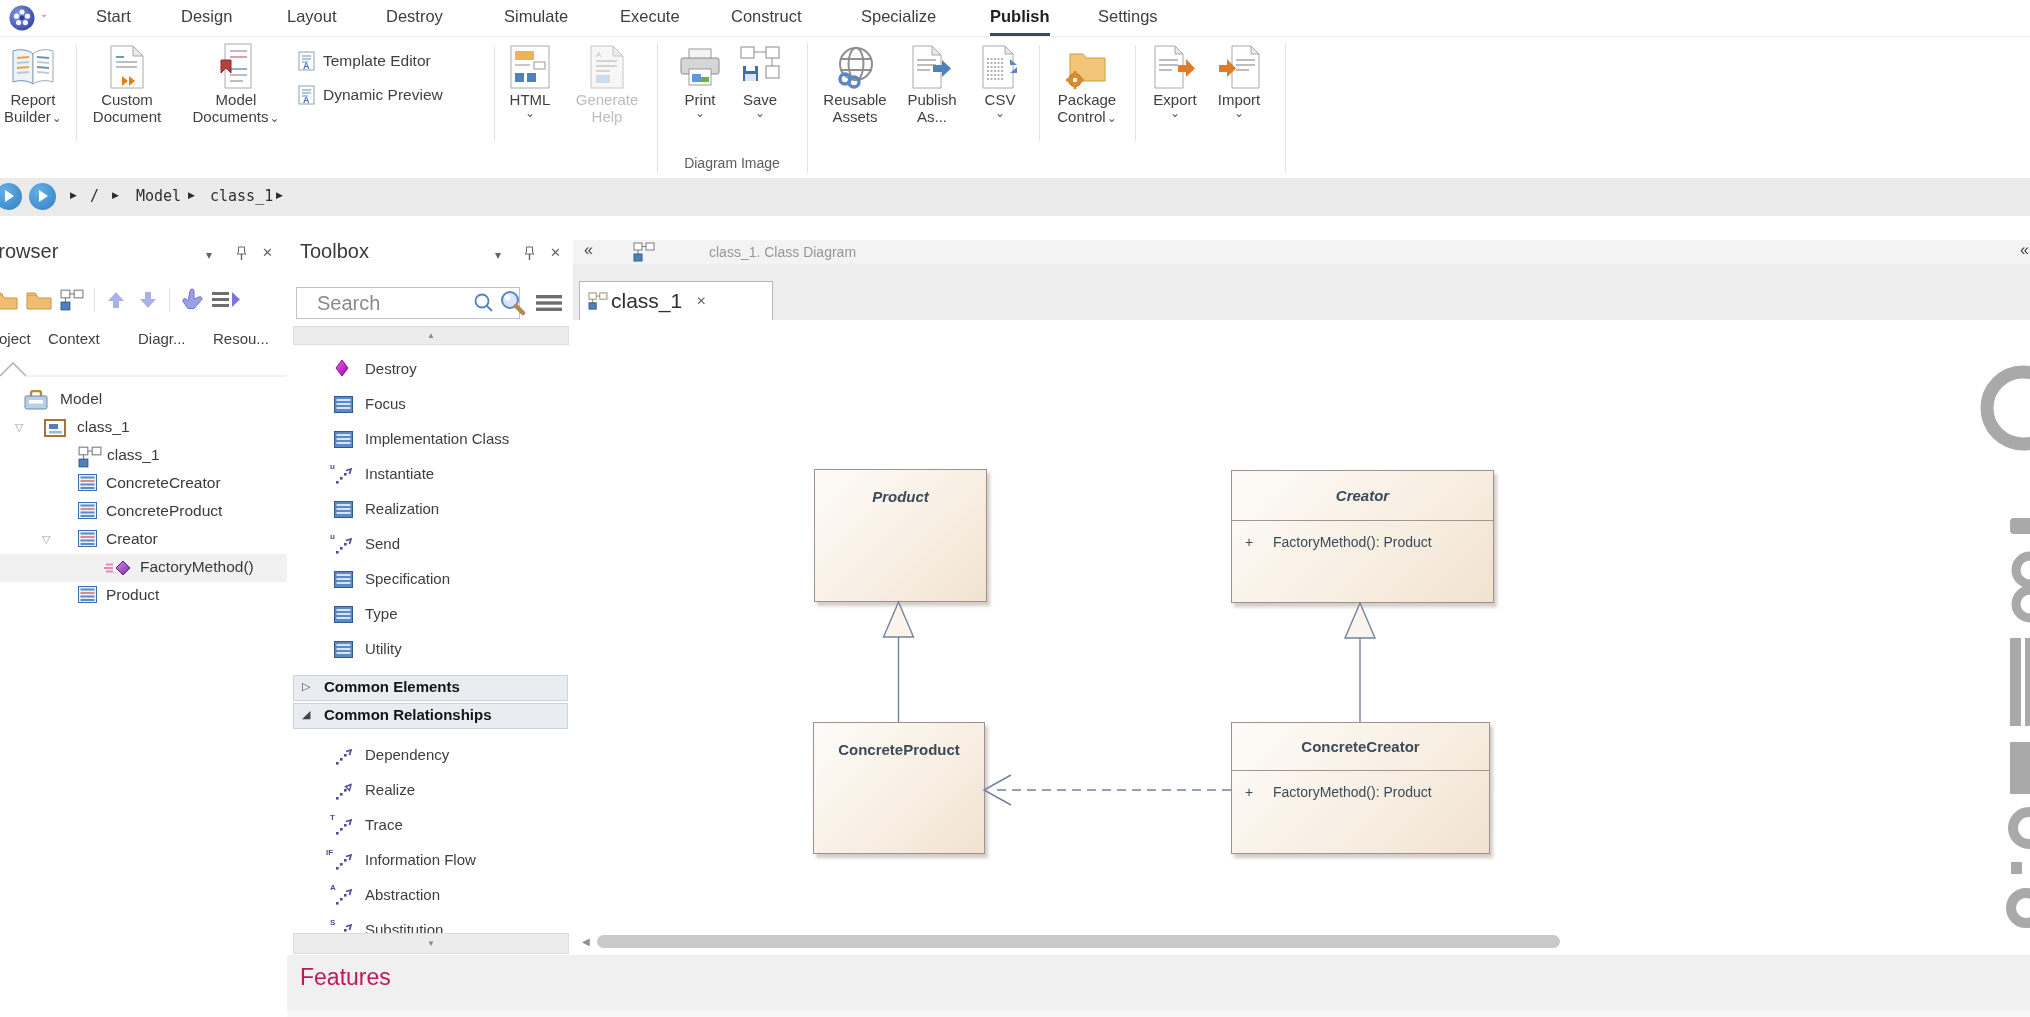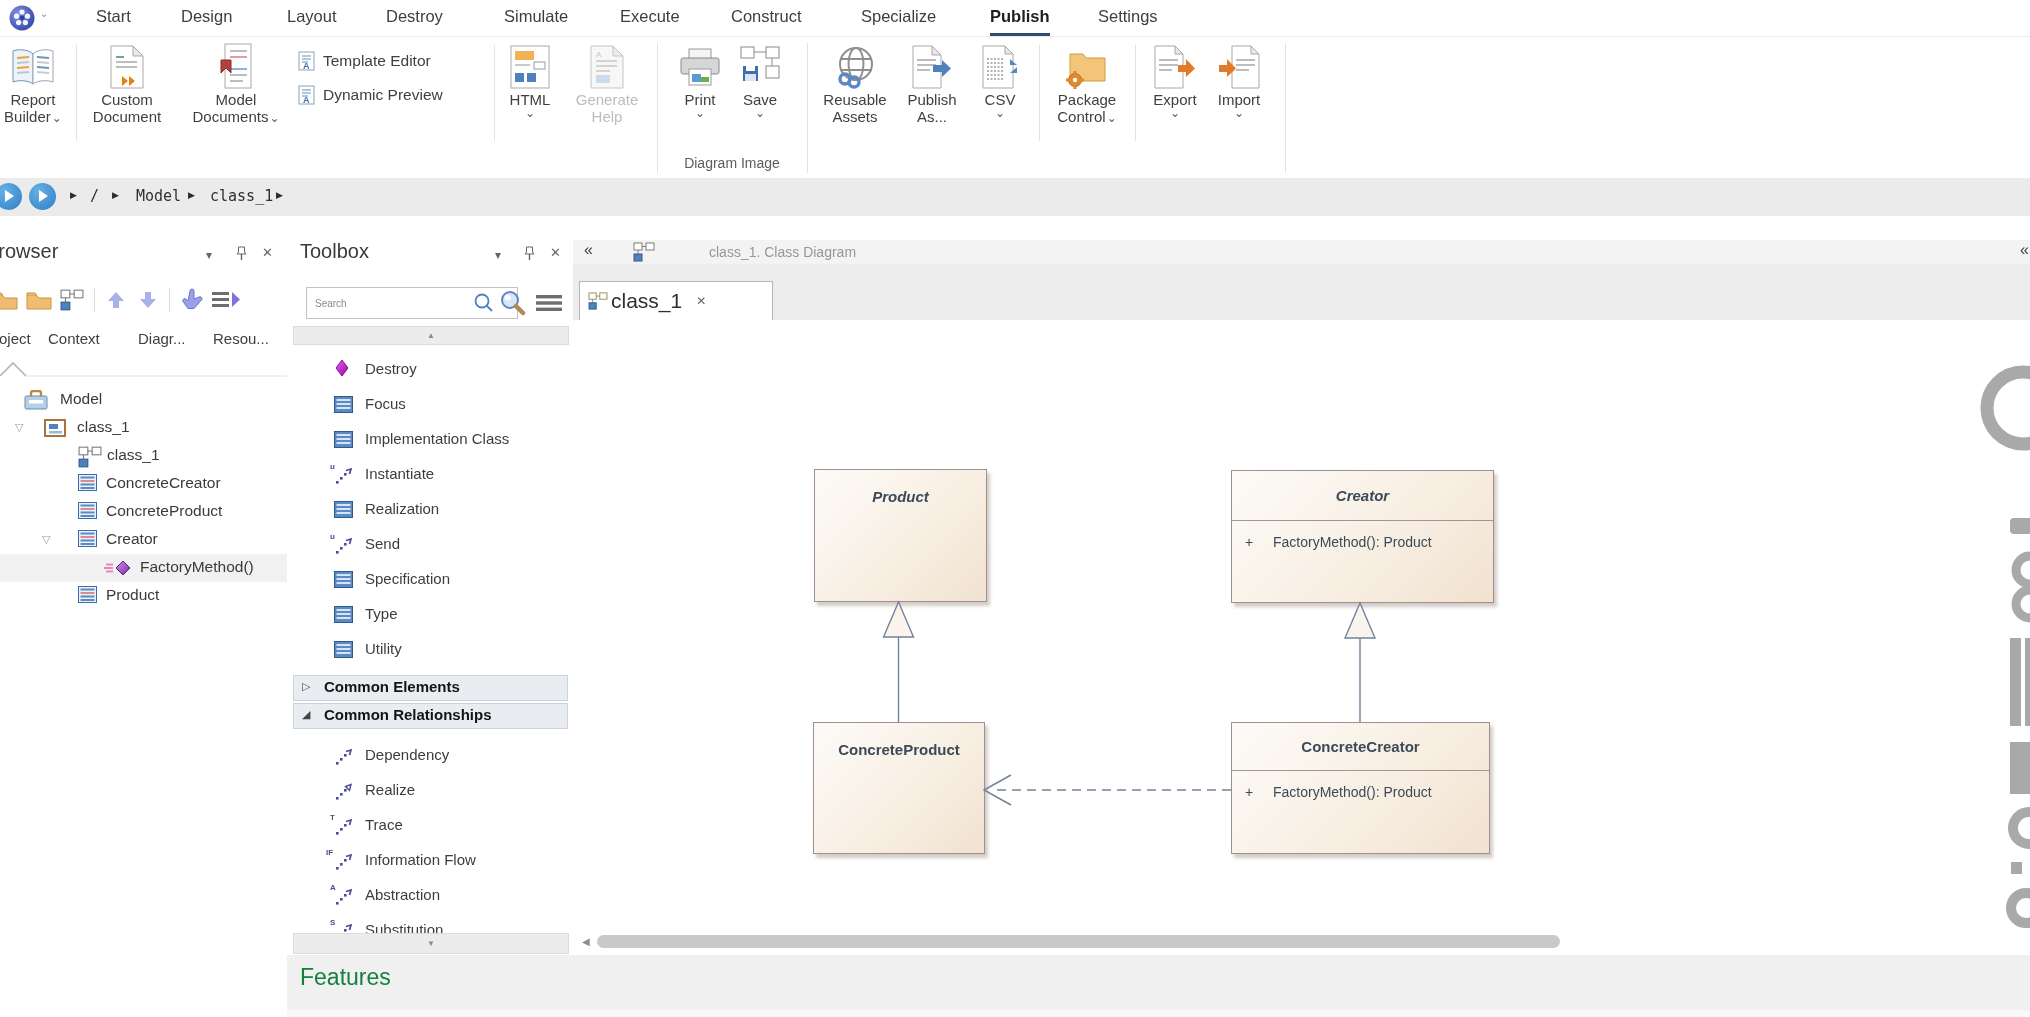--- a/index.html
+++ b/index.html
@@ -49,22 +49,22 @@
   .btab{position:absolute;top:114px;font-size:15px;color:#3f3f3f;}
   .trow{position:absolute;left:0;width:287px;height:28px;}
   .trow .texp{position:absolute;top:7px;font-size:11px;color:#9a9a9a;}
   .trow .ticon{position:absolute;top:4px;}
   .trow .tlbl{position:absolute;top:4px;font-size:15.5px;color:#3a3a3a;white-space:nowrap;}
   .trow.hl{background:#f1f1f1;padding-left:29px;}
 
   
   #toolbox{position:absolute;left:287px;top:216px;width:286px;height:739px;background:#fff;
            border-right:1px solid #d4d4d4;}
-  #tb-search{position:absolute;left:19px;top:71px;width:176px;height:30px;border:1px solid #c2c2c2;
-             font-family:"Liberation Sans",sans-serif;font-size:10px;color:#444;padding:0 26px 0 8px;outline:none;}
+  #tb-search{position:absolute;left:9px;top:71px;width:176px;height:30px;border:1px solid #c2c2c2;
+             font-family:"Liberation Sans",sans-serif;font-size:20px;color:#444;padding:0 26px 0 20px;outline:none;}
   #tb-search::placeholder{color:#8a8a8a;}
   .scrollstrip{position:absolute;left:6px;width:274px;background:#ececec;border:1px solid #dcdcdc;
                text-align:center;color:#8a8a8a;}
   .tbrow{position:absolute;left:0;width:286px;height:35px;}
   .tbrow .tbicon{position:absolute;left:47px;top:8px;}
   .tbrow .tblbl{position:absolute;left:78px;top:7px;font-size:15px;color:#3d3d3d;white-space:nowrap;}
   .tbsection{position:absolute;left:6px;width:273px;height:24px;background:#e9edf1;
              border:1px solid #c9d3da;}
   .tbsection .sexp{position:absolute;left:8px;top:4px;font-size:11px;color:#444;}
   .tbsection .slbl{position:absolute;left:30px;top:2px;font-size:15px;font-weight:bold;color:#141414;}
@@ -87,21 +87,21 @@
   .uml-name{font-size:15px;font-weight:bold;color:#3b4a57;}
   .uml-name.abstract{font-style:italic;}
   .uml-ops{display:flex;padding:13px 8px 0 13px;font-size:14px;color:#3b4a57;}
   .uml-ops .vis{width:28px;}
   #conn-svg{position:absolute;left:0;top:0;z-index:3;pointer-events:none;}
   #dg-scroll{position:absolute;left:0;top:714px;width:1457px;height:25px;}
   #dg-thumb{position:absolute;left:24px;top:5px;width:963px;height:13px;background:#c9c9c9;border-radius:7px;}
 
   
   #features{position:absolute;left:287px;top:955px;width:1743px;height:62px;background:#f0f0f0;}
-  #features .ftitle{position:absolute;left:13px;top:9px;font-size:23px;color:#15803d;}
+  #features .ftitle{position:absolute;left:13px;top:9px;font-size:23px;color:#be185d;}
   #features .fbottom{position:absolute;left:0;bottom:0;width:100%;height:7px;background:#f8f8f8;}
   #bl-corner{position:absolute;left:0;top:955px;width:287px;height:62px;background:#fff;border-right:1px solid #d4d4d4;}
 </style>
 </head>
 <body>
 
 <div id="app">
 
   <svg width="0" height="0" style="position:absolute">
     <defs>

